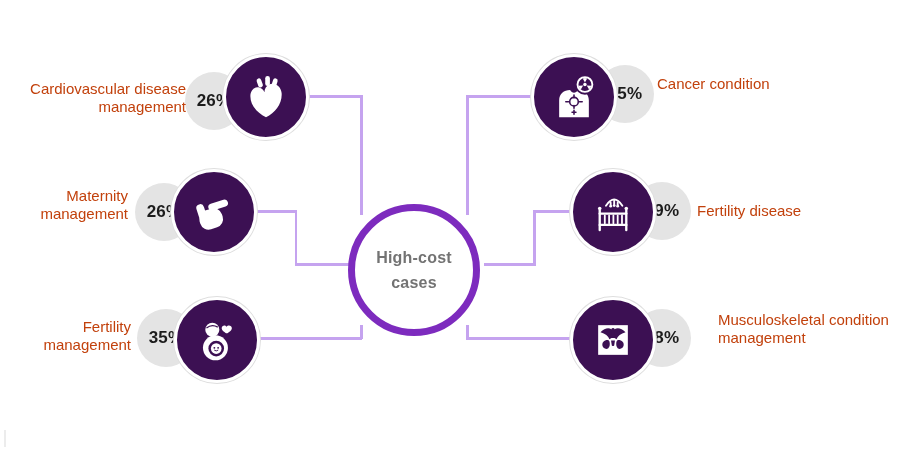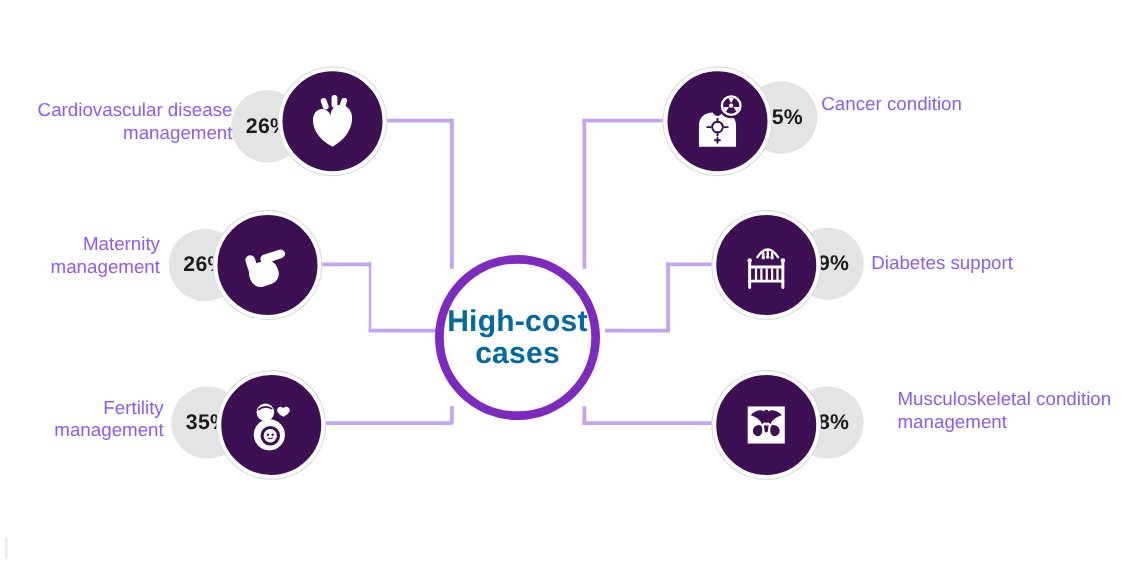--- a/index.html
+++ b/index.html
@@ -11,39 +11,39 @@
   .conn{position:absolute;background:#C5A3EF;z-index:1;}
   .conn.h{height:2.5px;}
   .conn.v{width:2.5px;}
   
   .center-circle{
     position:absolute;left:348px;top:204px;width:118px;height:118px;
     background:#fff;border:7px solid #7D2BBE;border-radius:50%;
     display:flex;align-items:center;justify-content:center;z-index:5;
   }
   .center-text{
-    text-align:center;color:#0369a1;font-weight:bold;font-size:24px;line-height:25px;
+    text-align:center;color:#737373;font-weight:bold;font-size:16px;line-height:25px;
     letter-spacing:.2px;
   }
   
   .pcircle{
     position:absolute;width:86px;height:86px;border-radius:50%;
     background:#3C1053;border:3px solid #ffffff;box-sizing:border-box;
     box-shadow:0 0 0 1px #dedede;
     display:flex;align-items:center;justify-content:center;z-index:3;
   }
   
   .gcircle{
     position:absolute;width:58px;height:58px;border-radius:50%;background:#E4E4E4;
     display:flex;align-items:center;justify-content:center;z-index:2;
     font-weight:bold;font-size:17px;color:#1C1C1C;letter-spacing:.2px;
   }
   
   .nlabel{
-    position:absolute;font-size:15px;line-height:18px;color:#8b5cf6;z-index:2;
+    position:absolute;font-size:15px;line-height:18px;color:#c2410c;z-index:2;
   }
   .nlabel.right{text-align:right;}
   .ln{display:block;}
   .edge-artifact{
     position:absolute;left:4px;top:430px;width:2px;height:17px;background:#ECECEC;z-index:0;
   }
 </style>
 </head>
 <body>
 
@@ -177,21 +177,21 @@
           <path d="M49 30 V55"></path>
         <path d="M15 34 H49"></path>
           <path d="M15 48.5 H49"></path>
       </g>
       <g stroke="#fff" stroke-width="2.3" fill="none" stroke-linecap="round">
         <path d="M21.5 36.5 v10 M27 36.5 v10 M32.5 36.5 v10 M38 36.5 v10 M43.5 36.5 v10"></path>
       </g>
     </svg>
   </div>
   <div class="nlabel" style="left:697px;top:202px;width:200px">
-    <span class="ln">Diabetes support</span>
+    <span class="ln">Fertility disease</span>
   </div>
 
   <div class="gcircle" style="left:633px;top:309px">
     <span>18%</span>
   </div>
   <div class="pcircle" style="left:570px;top:297px">
     <svg viewBox="0 0 64 64" width="50" height="50">
       <rect x="13" y="13" width="38" height="38" fill="#fff"></rect>
       <g fill="#3C1053">
         <path d="M16 22 C22 15 30 16 31.5 20 L32.5 20 C34 16 42 15 48 22 C42 23.5 38 27 36.5 31 L34 29.5 h-4 L27.5 31 C26 27 22 23.5 16 22 Z"></path>

